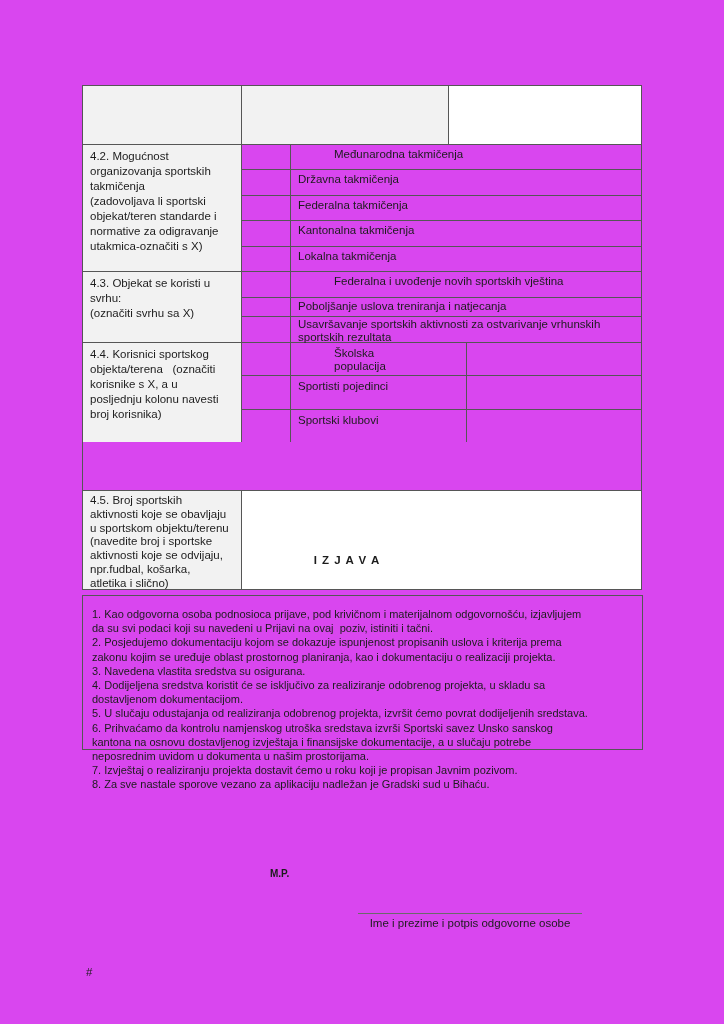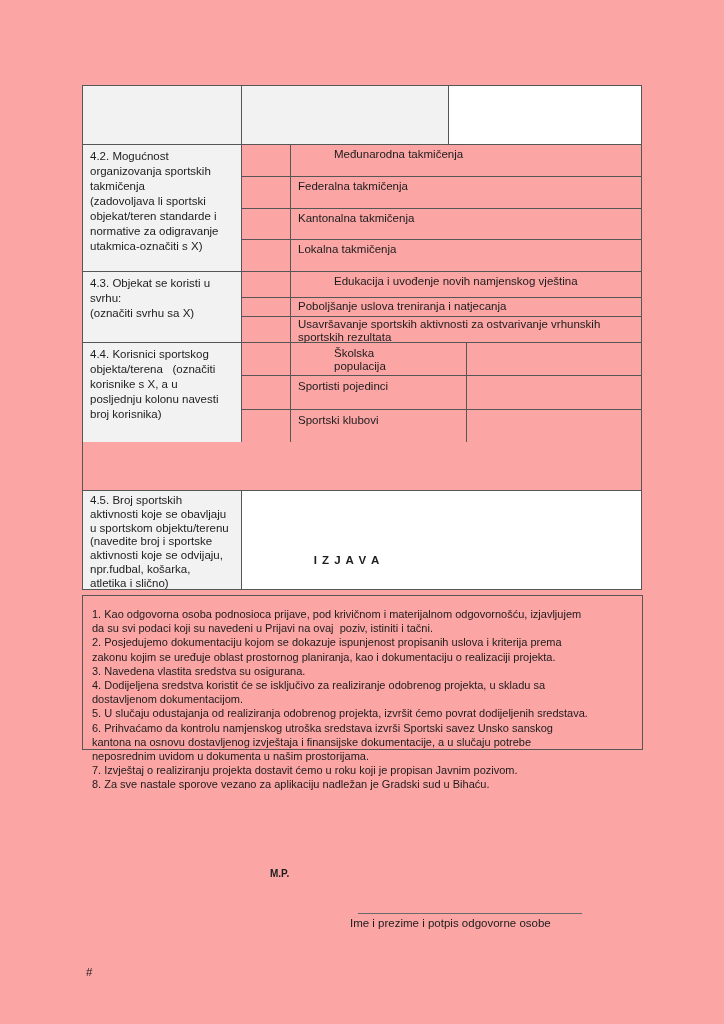--- a/index.html
+++ b/index.html
@@ -7,21 +7,21 @@
     --gray:#f2f2f2;
     --ink:#1c1c1c;
   }
   *{margin:0;padding:0;box-sizing:border-box;}
   html,body{background:#ffffff;}
   body{
     width:724px;height:1024px;position:relative;overflow:hidden;
     font-family:"Liberation Sans","DejaVu Sans",sans-serif;
     color:var(--ink);
   }
-  .page{position:absolute;inset:0;background:#fca5a5;}
+  .page{position:absolute;inset:0;background:#d946ef;}
 
   
   .tbl{
     position:absolute;left:82px;top:85px;width:560px;
     border:1px solid var(--bc);
     font-size:11.5px;
   }
   .sect{display:flex;border-top:1px solid var(--bc);}
   .sect:first-child{border-top:none;}
   .label-cell{
@@ -69,21 +69,21 @@
     position:absolute;left:82px;top:595px;width:561px;height:155px;
     border:1px solid var(--bc);
     padding:11px 8px 0 9px;
     font-size:11px;line-height:14.2px;
   }
   .decl-box .item{white-space:pre-wrap;}
 
   
   .mp{position:absolute;left:270px;top:868px;font-weight:bold;font-size:10px;}
   .sig-line{position:absolute;left:358px;top:913px;width:224px;height:0;border-top:1px solid #6a6a6a;}
-  .sig-label{position:absolute;left:350px;top:917px;width:240px;text-align:left;font-size:11.5px;}
+  .sig-label{position:absolute;left:350px;top:917px;width:240px;text-align:center;font-size:11.5px;}
   .hash{position:absolute;left:86px;top:966px;font-size:11.5px;}
 </style>
 </head>
 <body>
 
 <div class="page">
 
   <div class="tbl">
 
     <div class="sect top-row">
@@ -100,41 +100,45 @@
 objekat/teren standarde i
 normative za odigravanje
 utakmica-označiti s X)</div>
       <div class="rows">
         <div class="row">
           <div class="xcell"></div>
           <div class="tcell">Međunarodna takmičenja</div>
         </div>
         <div class="row">
           <div class="xcell"></div>
+          <div class="tcell">Državna takmičenja</div>
+        </div>
+        <div class="row">
+          <div class="xcell"></div>
           <div class="tcell">Federalna takmičenja</div>
         </div>
         <div class="row">
           <div class="xcell"></div>
           <div class="tcell">Kantonalna takmičenja</div>
         </div>
         <div class="row">
           <div class="xcell"></div>
           <div class="tcell">Lokalna takmičenja</div>
         </div>
       </div>
     </div>
 
     <div class="sect s43">
       <div class="label-cell">4.3. Objekat se koristi u
 svrhu:
 (označiti svrhu sa X)</div>
       <div class="rows">
         <div class="row r1">
           <div class="xcell"></div>
-          <div class="tcell">Edukacija i uvođenje novih namjenskog vještina</div>
+          <div class="tcell">Federalna i uvođenje novih sportskih vještina</div>
         </div>
         <div class="row r2">
           <div class="xcell"></div>
           <div class="tcell">Poboljšanje uslova treniranja i natjecanja</div>
         </div>
         <div class="row r3">
           <div class="xcell"></div>
           <div class="tcell">Usavršavanje sportskih aktivnosti za ostvarivanje vrhunskih
 sportskih rezultata</div>
         </div>

